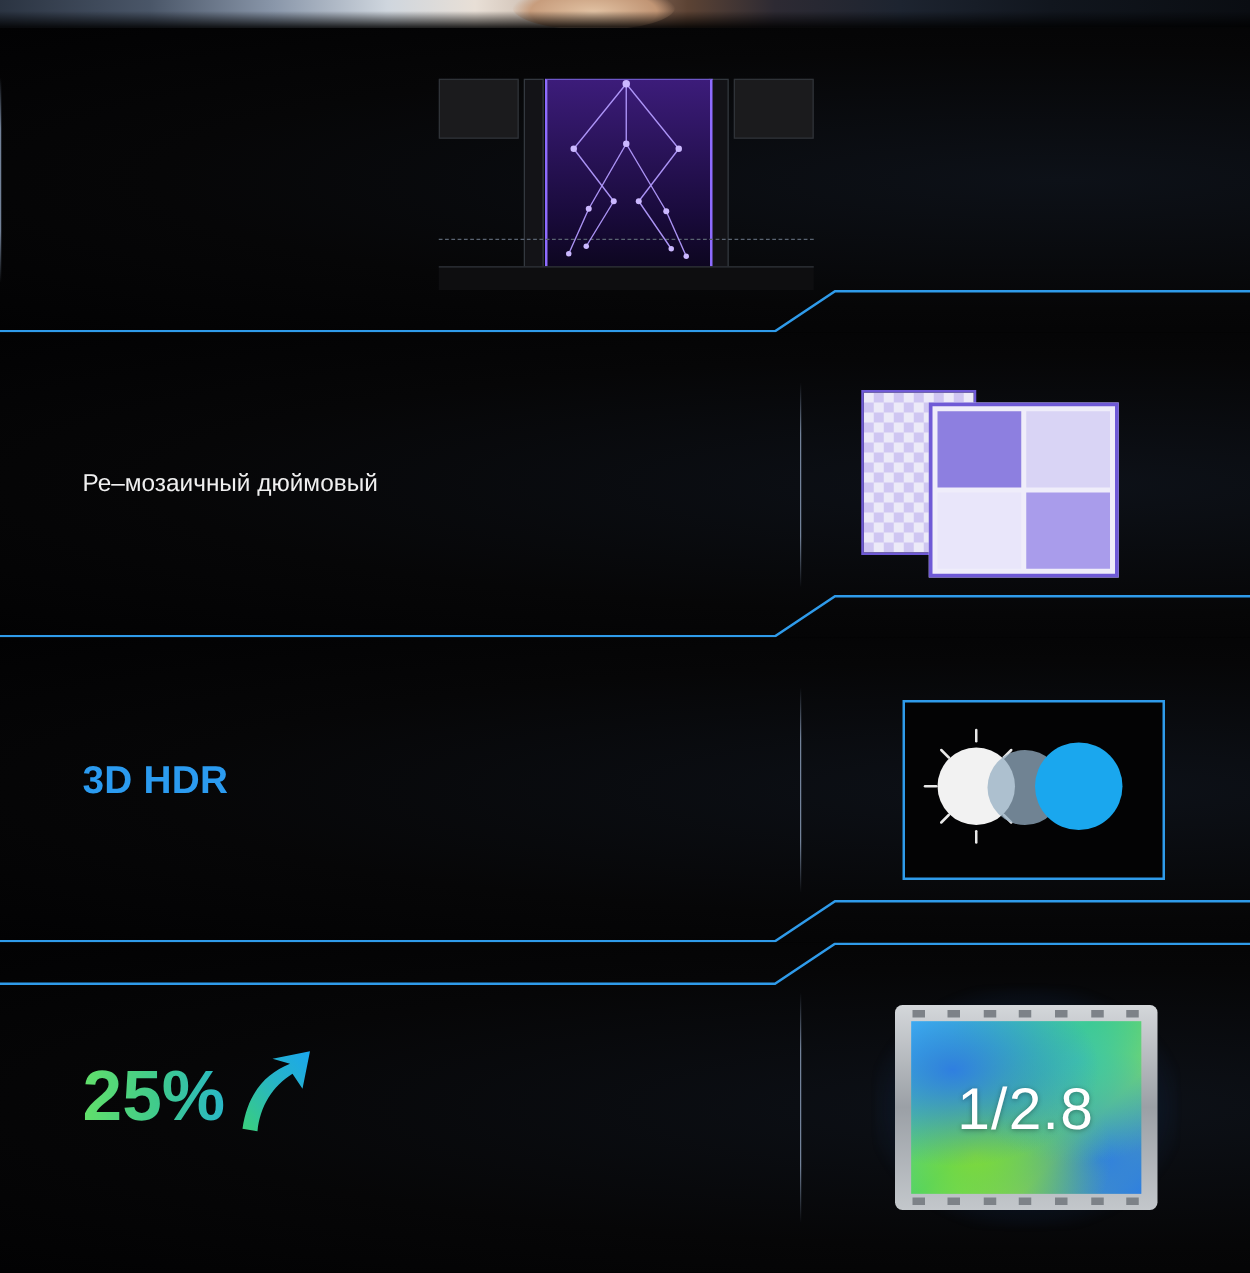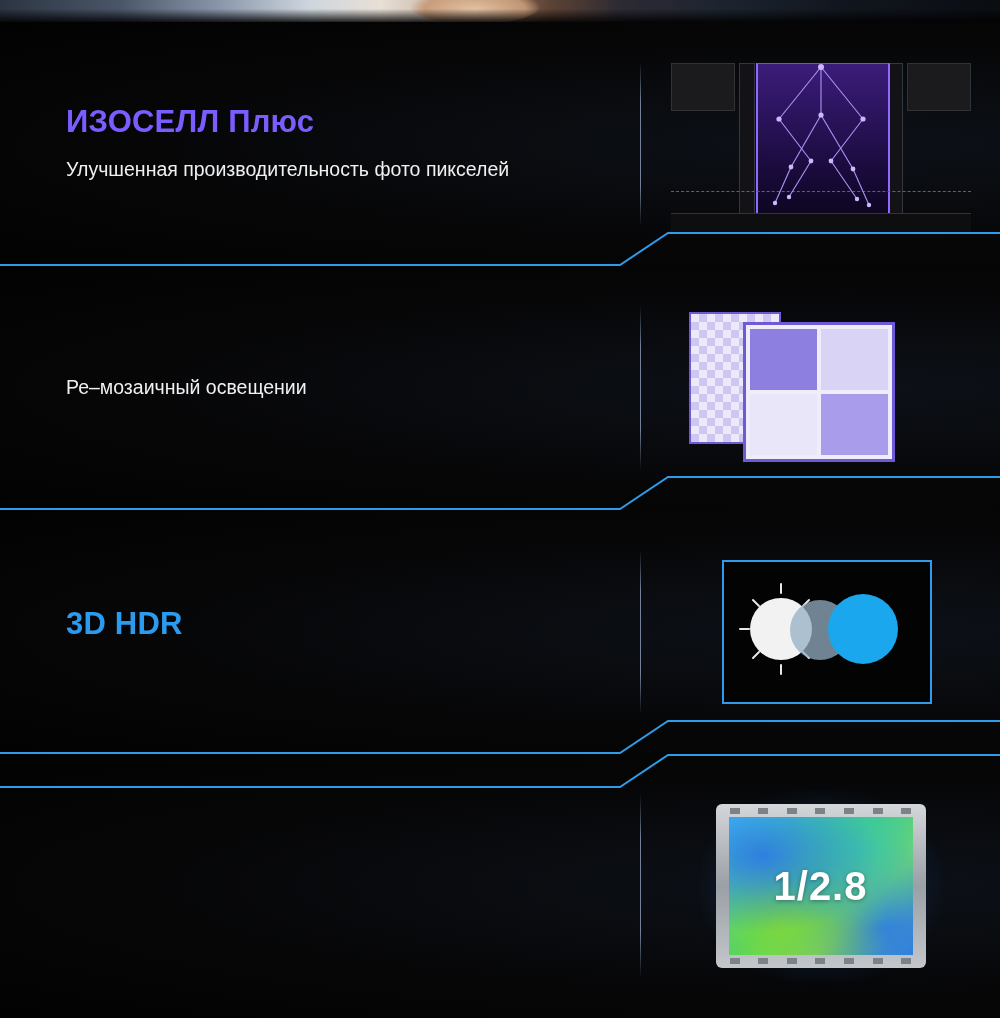--- a/index.html
+++ b/index.html
@@ -266,22 +266,22 @@
       radial-gradient(ellipse at 18% 28%, #2f7fe0 0%, rgba(47,127,224,0) 55%),
       radial-gradient(ellipse at 72% 22%, #3fc6a6 0%, rgba(63,198,166,0) 55%),
       radial-gradient(ellipse at 28% 78%, #7dd93b 0%, rgba(125,217,59,0) 58%),
       radial-gradient(ellipse at 82% 80%, #2f7fe0 0%, rgba(47,127,224,0) 55%),
       linear-gradient(135deg, #46c8ff 0%, #3ad07a 45%, #9ae04a 70%, #2f7fe0 100%);
     display: flex;
     align-items: center;
     justify-content: center;
   }
   .art4 .die .label {
-    font-size: 40px;
-    font-weight: 700;
+    font-size: 47px;
+    font-weight: 400;
     color: #ffffff;
     letter-spacing: 1px;
     text-shadow: 0 1px 4px rgba(0,0,0,.35);
   }
   .art4 .pins {
     position: absolute;
     left: 14px; right: 14px;
     height: 6px;
     display: flex;
     justify-content: space-between;
@@ -316,24 +316,20 @@
   <div class="photo-strip">
     <div class="face"></div>
     <div class="shade"></div>
   </div>
 
   <div class="panels">
 
     <div class="panel" style="top:0px;height:244px;">
       <div class="bg"></div>
       <div class="panel-inner">
-        <div class="text-col">
-          <h2 class="title t-isocell">ИЗОСЕЛЛ Плюс</h2>
-          <p class="desc">Улучшенная производительность фото пикселей</p>
-        </div>
         <div class="divider"></div>
         <div class="art-col">
           <div class="art1">
             <div class="blk l"></div>
             <div class="blk r"></div>
             <div class="wall wl"></div>
             <div class="wall wr"></div>
             <div class="well"></div>
             <div class="dash"></div>
             <div class="base"></div>
@@ -371,21 +367,21 @@
       </div>
       <svg class="edge" style="bottom:-1px;" viewBox="0 0 1000 40" preserveAspectRatio="none">
         <path d="M0 38 L620 38 L668 6 L1000 6" fill="none" stroke="#2f9bea" stroke-width="2"></path>
       </svg>
     </div>
 
     <div class="panel" style="top:244px;height:244px;">
       <div class="bg"></div>
       <div class="panel-inner">
         <div class="text-col">
-          <p class="desc">Ре–мозаичный освещении</p>
+          <p class="desc">Ре–мозаичный дюймовый</p>
         </div>
         <div class="divider"></div>
         <div class="art-col">
           <div class="art2">
             <div class="small"></div>
             <div class="big">
               <div class="q1"></div>
               <div class="q2"></div>
               <div class="q3"></div>
               <div class="q4"></div>
@@ -426,20 +422,35 @@
       </div>
       <svg class="edge" style="bottom:-1px;" viewBox="0 0 1000 40" preserveAspectRatio="none">
         <path d="M0 38 L620 38 L668 6 L1000 6" fill="none" stroke="#2f9bea" stroke-width="2"></path>
       </svg>
     </div>
 
     <div class="panel" style="top:732px;height:264px;">
       <div class="bg"></div>
       <div class="panel-inner">
         <div class="text-col">
+          <div class="pct-row">
+            <span class="pct">25%</span>
+            <span class="arrow-up">
+              <svg width="66" height="72" viewBox="0 0 66 72">
+                <defs>
+                  <linearGradient id="ag" x1="0" y1="1" x2="1" y2="0">
+                    <stop offset="0%" stop-color="#3ad07a"></stop>
+                    <stop offset="55%" stop-color="#27b4c6"></stop>
+                    <stop offset="100%" stop-color="#1aa7ee"></stop>
+                  </linearGradient>
+                </defs>
+                <path d="M6 64 C 10 36, 24 20, 44 12 L 30 8 L 60 2 L 54 32 L 46 20 C 30 30, 20 46, 18 66 Z" fill="url(#ag)"></path>
+              </svg>
+            </span>
+          </div>
         </div>
         <div class="divider"></div>
         <div class="art-col">
           <div class="art4">
             <div class="glow"></div>
             <div class="body">
               <div class="pins top">
                 <i></i>
                   <i></i>
                   <i></i>

